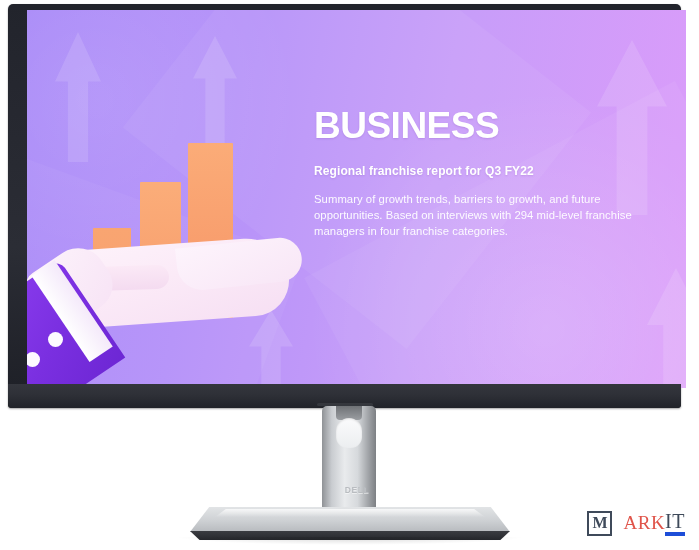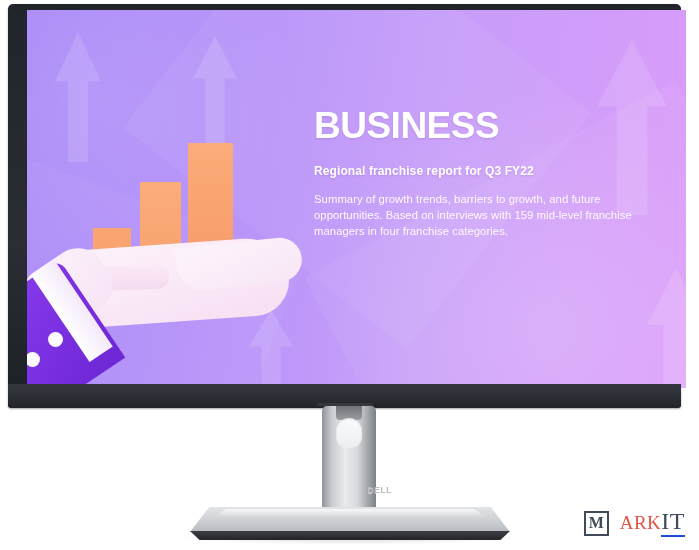--- a/index.html
+++ b/index.html
@@ -263,21 +263,21 @@
     width: 26px;
     height: 14px;
     background: linear-gradient(180deg, #6f7276 0%, #9a9da1 100%);
     border-radius: 0 0 4px 4px;
   }
   #stand-dell {
     position: absolute;
     left: 322px;
     top: 485px;
     width: 70px;
-    text-align: right;
+    text-align: center;
     color: #b9bcc0;
     font-size: 8.5px;
     font-weight: bold;
     letter-spacing: 0.6px;
     text-shadow: 0 1px 0 rgba(255,255,255,0.5);
   }
   #stand-base {
     position: absolute;
     left: 190px;
     top: 507px;
@@ -340,25 +340,25 @@
   #wm-ark {
     color: #e0544a;
     font-size: 19px;
     font-weight: normal;
     letter-spacing: 0.5px;
     font-family: "Liberation Serif", serif;
     margin-left: 11px;
   }
   #wm-it {
     color: #3f4a5a;
-    font-size: 24px;
+    font-size: 20px;
     font-weight: normal;
     letter-spacing: 0.5px;
     font-family: "Liberation Serif", serif;
-    border-bottom: 2px solid #1d4ed8;
+    border-bottom: 4px solid #1d4ed8;
     line-height: 1.05;
   }
 </style>
 </head>
 <body>
 
 <div id="monitor">
 
   <div id="bezel"></div>
 
@@ -390,21 +390,21 @@
       <div id="cuff"></div>
       <div class="cuff-btn" id="cuff-btn-1"></div>
       <div class="cuff-btn" id="cuff-btn-2"></div>
     </div>
 
     <div id="slide-text">
       <h1 id="slide-title">
         <span>BUSINESS</span><br>
       </h1>
       <div id="slide-subtitle">Regional franchise report for Q3 FY22</div>
-      <p id="slide-body">Summary of growth trends, barriers to growth, and future opportunities. Based on interviews with 159 mid-level franchise managers in four franchise categories.</p>
+      <p id="slide-body">Summary of growth trends, barriers to growth, and future opportunities. Based on interviews with 294 mid-level franchise managers in four franchise categories.</p>
     </div>
 
   </div>
 
   <div id="bezel-bottom">
     <div id="bezel-bottom-notch"></div>
   </div>
 
 </div>
 

